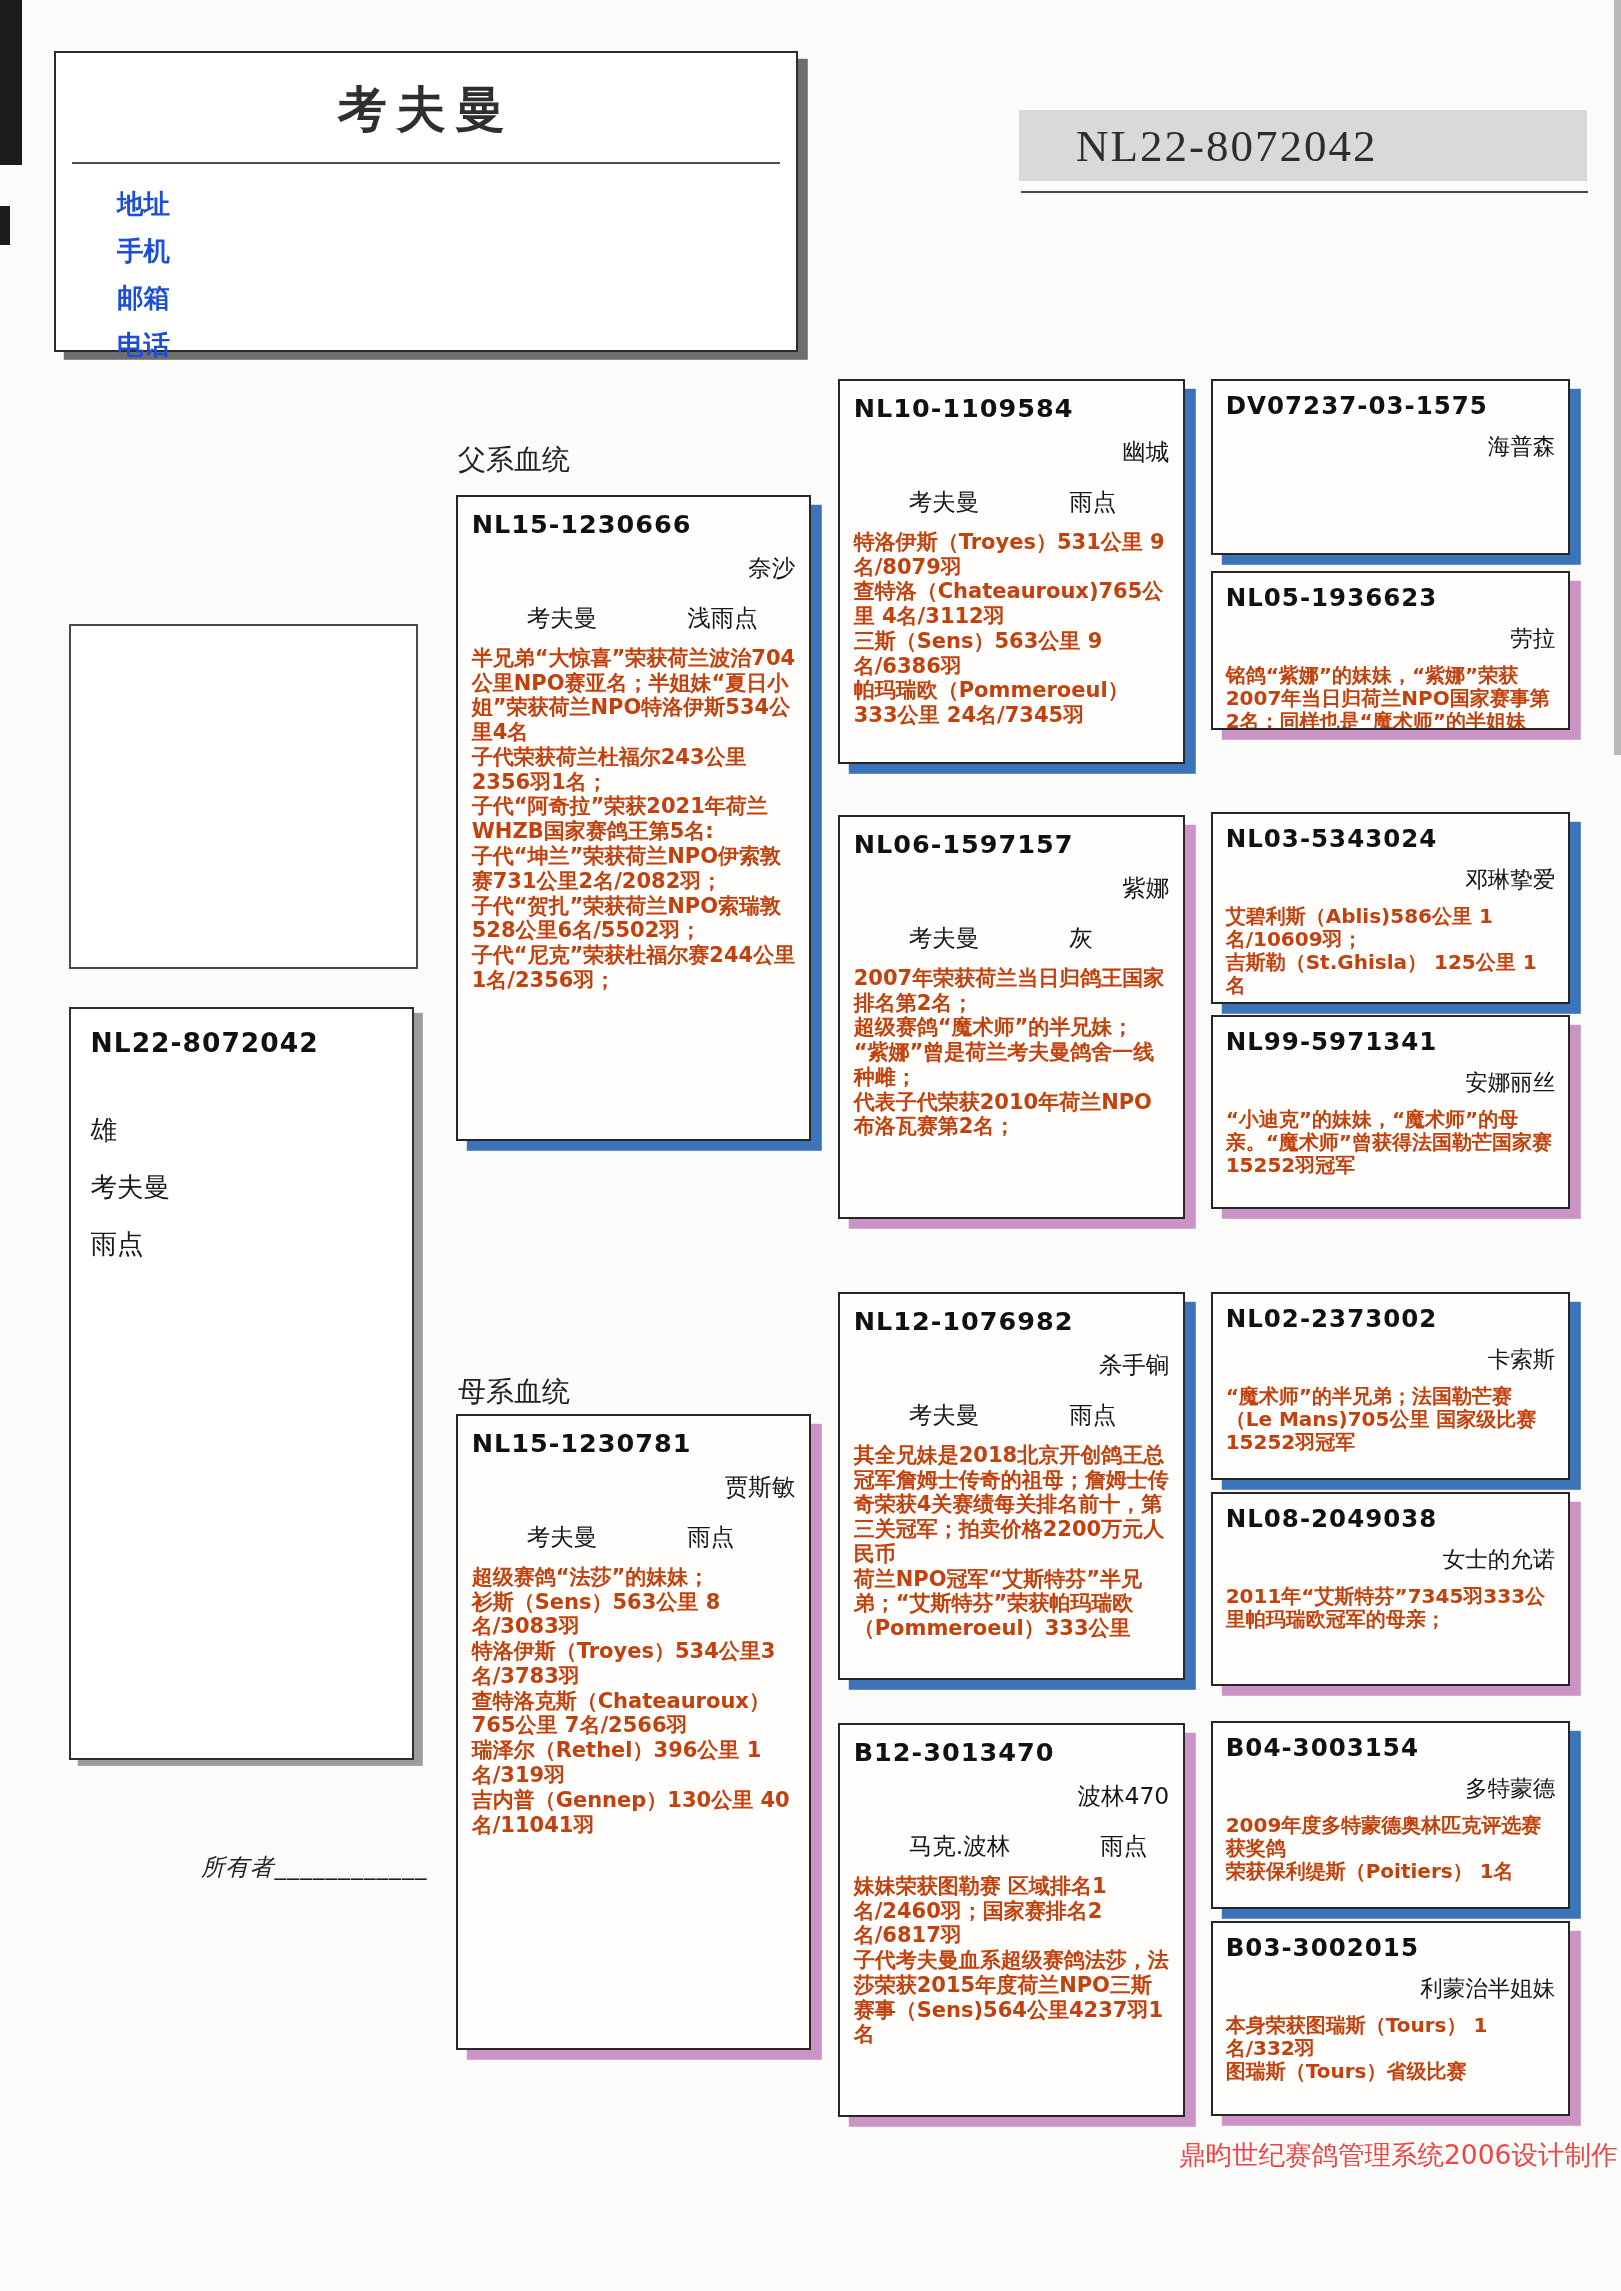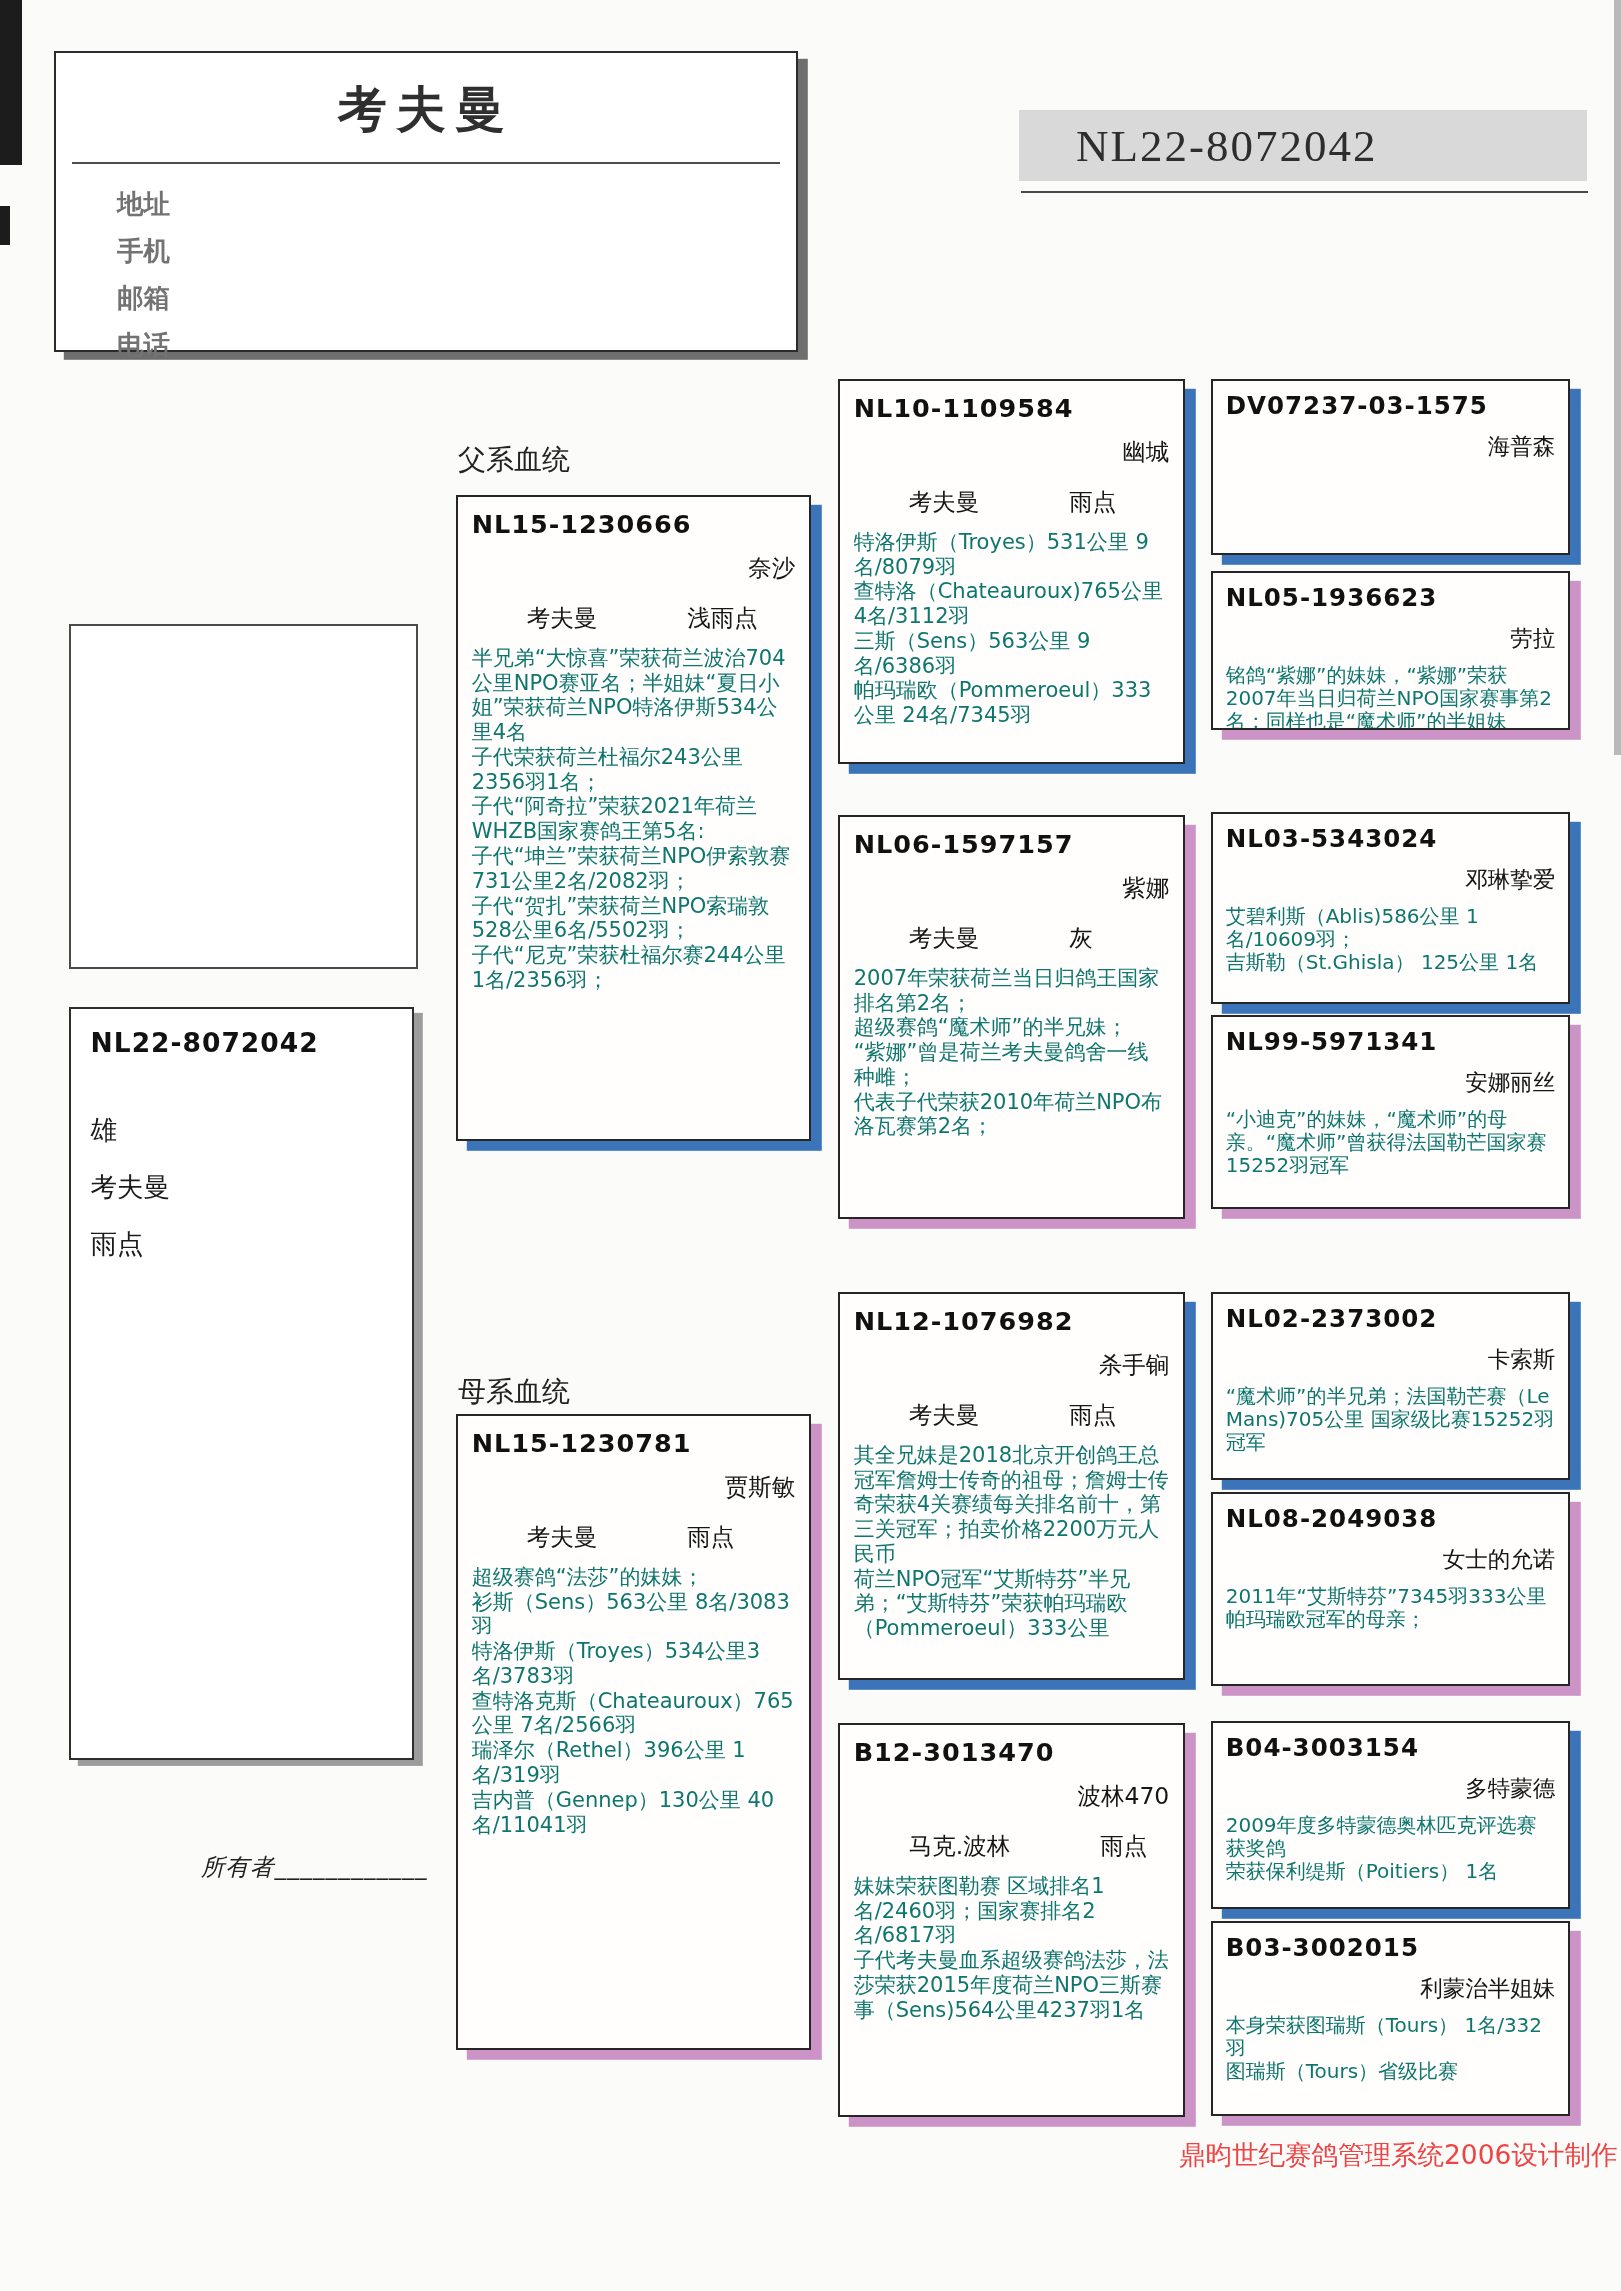--- a/index.html
+++ b/index.html
@@ -4,35 +4,35 @@
 <style>
   html,body{margin:0;padding:0;background:#e8e8e8;}
   .page{position:relative;width:1621px;height:2292px;background:#fbfbfa;overflow:hidden;
         font-family:"DejaVu Sans","Liberation Sans",sans-serif;color:#1d1d1d;}
   
   .owner-card{position:absolute;left:54px;top:51px;width:740px;height:297px;background:#fff;
               border:2.9px solid #2b2b2b;box-shadow:9.8px 7.8px 0 #6e6e6e;}
   .owner-title{text-align:center;font-size:49px;font-weight:bold;letter-spacing:9.8px;margin-top:23.5px;color:#2f2f2f;}
   .owner-divider{border-top:2px solid #4d4d4d;margin:19.6px 15.7px 0 15.7px;}
   .owner-fields{margin:15.7px 0 0 61px;}
-  .owner-field{font-size:26.5px;font-weight:bold;line-height:47px;color:#737373;}
+  .owner-field{font-size:26.5px;font-weight:bold;line-height:47px;color:#1d4ed8;}
   
   .ring-banner{position:absolute;left:1019px;top:110px;width:568px;height:71px;background:#d9d9d9;}
   .ring-banner span{display:block;padding-left:57px;line-height:73px;font-size:45px;letter-spacing:2px;
         font-family:"Liberation Serif","DejaVu Serif",serif;color:#2d2d2d;}
   .banner-rule{position:absolute;left:1021px;top:191px;width:567px;border-top:2.9px solid #4a4a4a;}
   
   .pbox{position:absolute;background:#fffefd;border:2.9px solid #262626;overflow:hidden;}
   .shadow-blue{box-shadow:10.8px 9.8px 0 #3c74ba;}
   .shadow-pink{box-shadow:10.8px 9.8px 0 #cb93c6;}
   .pbox .inner{padding:11.8px 13.7px;}
   .ring{font-size:25.5px;font-weight:bold;letter-spacing:1px;color:#111;}
   .pname{font-size:23.5px;margin-top:13.7px;color:#161616;text-align:right;}
   .strainline{display:flex;gap:90px;padding-left:55px;margin-top:17.6px;font-size:23.5px;color:#161616;}
-  .desc{margin-top:11.8px;font-size:21px;line-height:1.18;white-space:pre-line;color:#0f766e;}
+  .desc{margin-top:11.8px;font-size:21px;line-height:1.18;white-space:pre-line;color:#c2410c;font-weight:bold;}
   
   .g4 .inner{padding:9.8px 12.7px;}
   .g4 .ring{font-size:24.5px;}
   .g4 .pname{font-size:22.5px;margin-top:10.8px;}
   .g4 .desc{margin-top:10.8px;font-size:20px;line-height:1.15;}
   
   .empty-box{position:absolute;left:69px;top:624px;width:345px;height:341px;background:#fff;border:2px solid #4a4a4a;}
   .subject-box{position:absolute;left:69px;top:1007px;width:345px;height:753px;background:#fff;
                border:2.9px solid #2e2e2e;box-shadow:8.8px 5.9px 0 #9c9c9c;padding:17.6px 19.6px;box-sizing:border-box;}
   .subject-box .ring{font-size:26.5px;}

